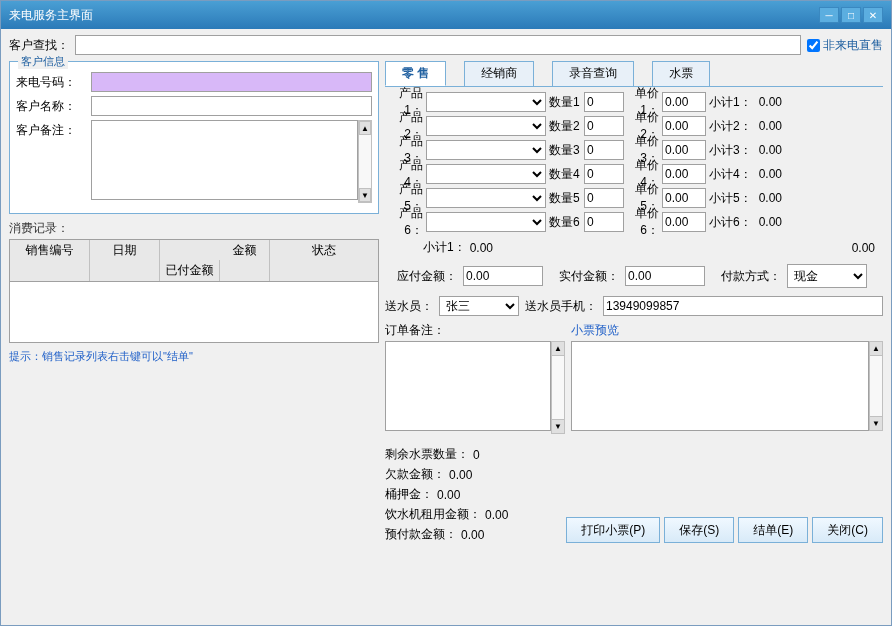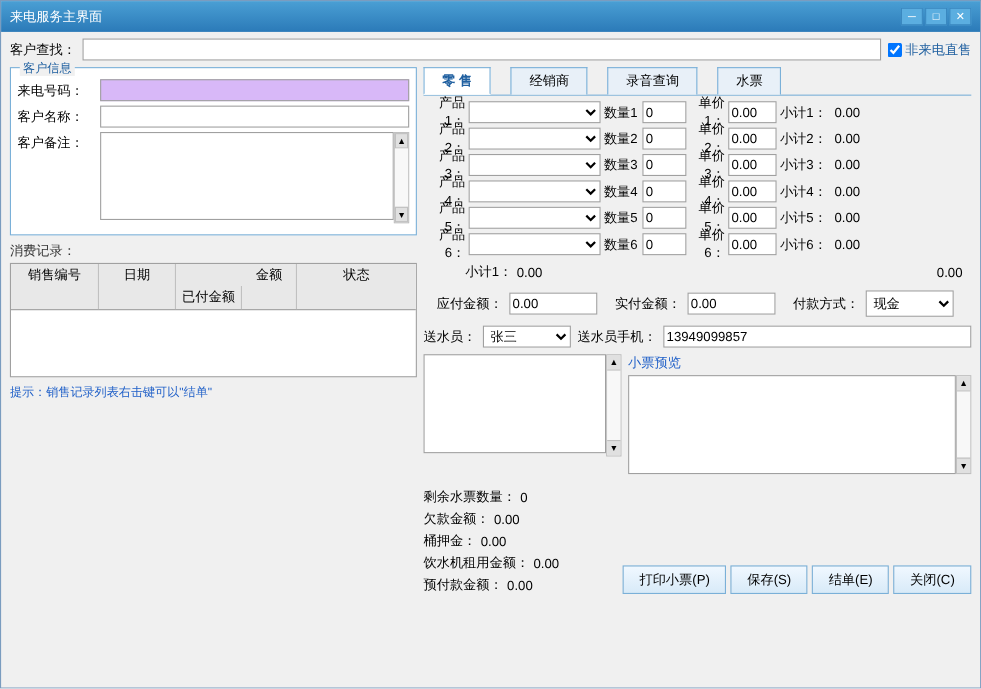--- a/index.html
+++ b/index.html
@@ -290,20 +290,21 @@
               <option>张三</option>
               <option>李四</option>
             </select>
             <span class="del-phone-label">送水员手机：</span>
             <input type="text" class="del-phone" value="13949099857" style="">
           </div>
 
           <div class="bottom-area">
 
             <div class="order-memo">
+              <span class="order-memo-label">订单备注：</span>
               <div style="position:relative;">
                 <textarea style="width: calc(100% - 14px); height: 90px; border: 1px solid rgb(160, 160, 160); padding: 2px; resize: none;"></textarea>
                 <div style="position:absolute;right:0;top:0;bottom:0;width:14px;background:#f0f0f0;border:1px solid #c0c0c0;display:flex;flex-direction:column;">
                   <div style="height:14px;background:#e0e0e0;border-bottom:1px solid #c0c0c0;display:flex;align-items:center;justify-content:center;font-size:8px;">▲</div>
                   <div style="flex:1;background:#f8f8f8;"></div>
                   <div style="height:14px;background:#e0e0e0;border-top:1px solid #c0c0c0;display:flex;align-items:center;justify-content:center;font-size:8px;">▼</div>
                 </div>
               </div>
             </div>
 

